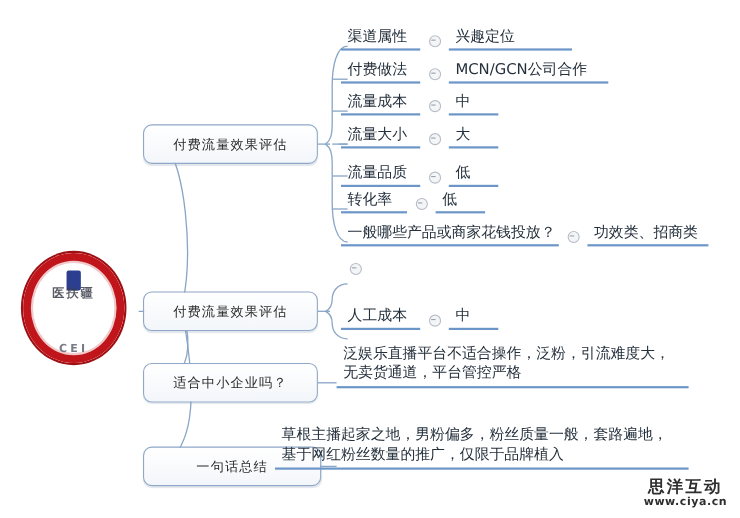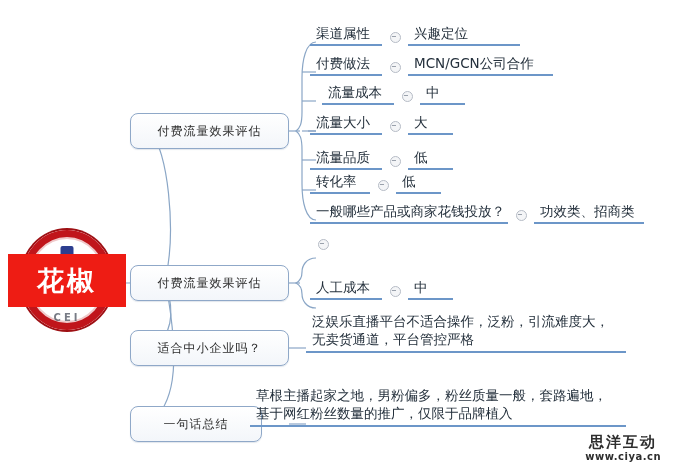--- a/index.html
+++ b/index.html
@@ -227,23 +227,20 @@
 
       <path d="M289 424 L 306 424"></path>
     </g>
   </svg>
 
   <div class="logo-wrap">
     <div class="logo-disc">
       <div class="logo-arc-top">医扶疆</div>
       <div class="logo-arc-bottom">CEI</div>
     </div>
-    <div class="logo-plate">
-      <span class="logo-plate-text">花椒</span>
-    </div>
   </div>
 
   <div class="branch" style="left:130px; top:113px; width:159px; height:36px;">
     <span>付费流量效果评估</span>
   </div>
 
   <div class="leaf" style="left:310px; top:25px;">
     <span class="leaf-seg" style="width:72px;">渠道属性</span>
     <span class="leaf-gap">
         <span class="nub"></span>
@@ -252,21 +249,21 @@
   </div>
 
   <div class="leaf" style="left:310px; top:55px;">
     <span class="leaf-seg" style="width:72px;">付费做法</span>
     <span class="leaf-gap">
         <span class="nub"></span>
       </span>
     <span class="leaf-seg" style="min-width:145px;">MCN/GCN公司合作</span>
   </div>
 
-  <div class="leaf" style="left:322px; top:84px;">
+  <div class="leaf" style="left:310px; top:84px;">
     <span class="leaf-seg" style="width:72px;">流量成本</span>
     <span class="leaf-gap">
         <span class="nub"></span>
       </span>
     <span class="leaf-seg" style="min-width:45px;">中</span>
   </div>
 
   <div class="leaf" style="left:310px; top:114px;">
     <span class="leaf-seg" style="width:72px;">流量大小</span>
     <span class="leaf-gap">
@@ -317,21 +314,21 @@
     <span class="leaf-seg" style="min-width:45px;">中</span>
   </div>
 
   <div class="branch" style="left:130px; top:330px; width:159px; height:36px;">
     <span>适合中小企业吗？</span>
   </div>
 
   <div class="para" style="left:306px; top:312px; width:320px;">泛娱乐直播平台不适合操作，泛粉，引流难度大，
 无卖货通道，平台管控严格</div>
 
-  <div class="branch" style="left:130px; top:406px; width:132px; height:36px;">
+  <div class="branch" style="left:130px; top:406px; width:162px; height:36px;">
     <span>一句话总结</span>
   </div>
 
   <div class="para" style="left:250px; top:386px; width:376px;">草根主播起家之地，男粉偏多，粉丝质量一般，套路遍地，
 基于网红粉丝数量的推广，仅限于品牌植入</div>
 
   <div class="watermark">
     <div class="wm-cn">思洋互动</div>
     <div class="wm-url">www.ciya.cn</div>
   </div>

